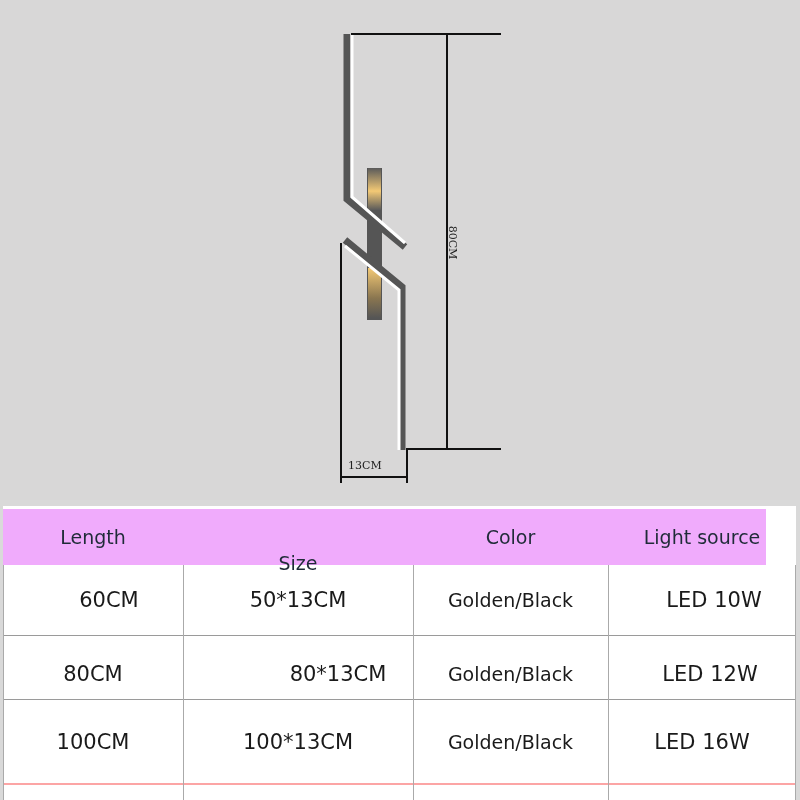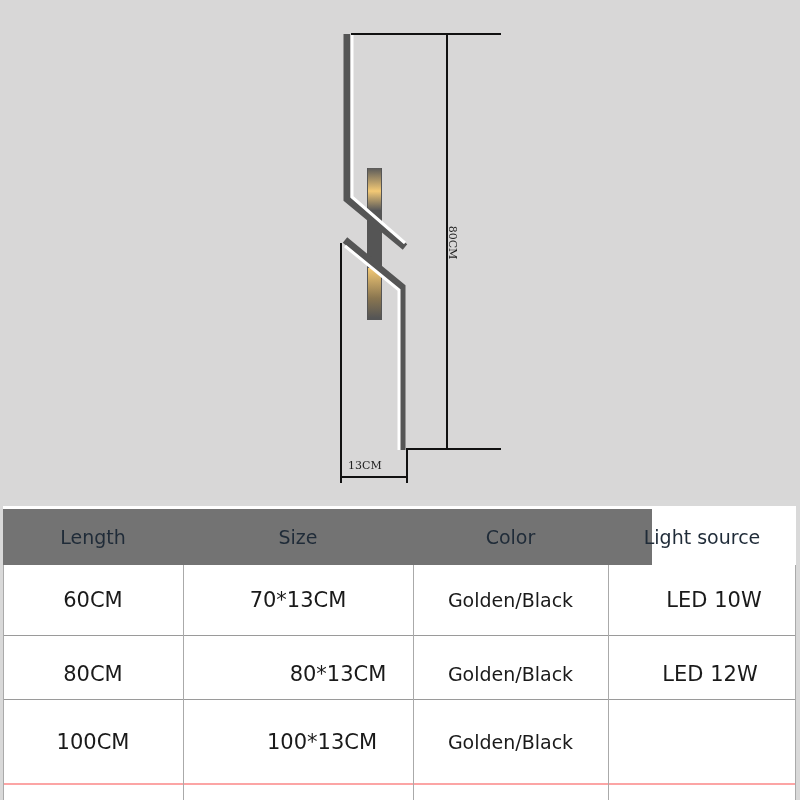--- a/index.html
+++ b/index.html
@@ -1,21 +1,21 @@
 <!DOCTYPE html>
 <html><head>
 <meta charset="utf-8">
 <style>
   html, body { margin:0; padding:0; }
   body { width:800px; height:800px; background:#d9d9d9; position:relative; overflow:hidden; font-family:"DejaVu Sans", sans-serif; }
   .diagram { position:absolute; left:0; top:0; width:800px; height:500px; background:#d8d7d7; }
   .line { position:absolute; background:#111; }
   .dim-label { position:absolute; font-family:"DejaVu Serif", serif; font-size:11px; color:#222; }
   .table-wrap { position:absolute; left:3px; top:506px; width:793px; height:294px; background:#fff; }
-  .thead { position:absolute; left:0; top:3px; width:649px; height:56px; background:#737373; }
+  .thead { position:absolute; left:0; top:3px; width:763px; height:56px; background:#f0abfc; }
   .th { position:absolute; top:0; height:56px; display:flex; align-items:center; justify-content:center; color:#1f2b38; font-size:19px; }
   .row { position:absolute; left:0; width:793px; border-top:1px solid #9a9a9a; }
   .cell { position:absolute; top:0; display:flex; align-items:center; justify-content:center; color:#1a1a1a; font-size:21px; }
   .vline { position:absolute; width:1px; background:#aaa; }
 </style>
 </head>
 <body>
 
 <div class="diagram">
   <svg width="800" height="500" style="position:absolute;left:0;top:0;">
@@ -49,41 +49,42 @@
   <div class="line" style="left:340px;top:243px;width:2px;height:240px;"></div>
   <div class="line" style="left:406px;top:448px;width:2px;height:35px;"></div>
   <div class="line" style="left:340px;top:476px;width:68px;height:2px;"></div>
   <div class="dim-label" style="left:436px;top:236px;transform:rotate(90deg);transform-origin:center;">80CM</div>
   <div class="dim-label" style="left:348px;top:459px;">13CM</div>
 </div>
 
 <div class="table-wrap">
   <div class="thead">
     <div class="th" style="left:0;width:180px;">Length</div>
-    <div class="th" style="left:180px;width:230px;">Size</div>
+    <div class="th" style="left:180px;width:230px;margin-top:26px;">Size</div>
     <div class="th" style="left:605px;width:188px;">Light source</div>
     <div class="th" style="left:410px;width:195px;">Color</div>
   </div>
 
   <div class="row" style="top:59px;height:70px;border-top:none;">
-    <div class="cell" style="left:0;width:180px;height:70px;">60CM</div>
-    <div class="cell" style="left:180px;width:230px;height:70px;">70*13CM</div>
+    <div class="cell" style="left:0;width:180px;height:70px;padding-left:16px;">60CM</div>
+    <div class="cell" style="left:180px;width:230px;height:70px;">50*13CM</div>
     <div class="cell" style="left:410px;width:195px;height:70px;font-size:19px;">Golden/Black</div>
     <div class="cell" style="left:605px;width:212px;height:70px;">LED 10W</div>
   </div>
   <div class="row" style="top:129px;height:76px;">
     <div class="cell" style="left:0;width:180px;height:76px;">80CM</div>
     <div class="cell" style="left:180px;width:230px;height:76px;padding-left:40px;">80*13CM</div>
     <div class="cell" style="left:410px;width:195px;height:76px;font-size:19px;">Golden/Black</div>
     <div class="cell" style="left:605px;width:204px;height:76px;">LED 12W</div>
   </div>
   <div class="row" style="top:193px;height:83px;border-bottom:2px solid #fca5a5;">
     <div class="cell" style="left:0;width:180px;height:83px;">100CM</div>
-    <div class="cell" style="left:180px;width:230px;height:83px;padding-left:24px;">100*13CM</div>
+    <div class="cell" style="left:180px;width:230px;height:83px;">100*13CM</div>
     <div class="cell" style="left:410px;width:195px;height:83px;font-size:19px;">Golden/Black</div>
+    <div class="cell" style="left:605px;width:188px;height:83px;">LED 16W</div>
   </div>
 
   <div class="vline" style="left:180px;top:59px;height:235px;"></div>
   <div class="vline" style="left:410px;top:59px;height:235px;"></div>
   <div class="vline" style="left:605px;top:59px;height:235px;"></div>
   <div class="vline" style="left:0;top:59px;height:235px;"></div>
   <div class="vline" style="left:792px;top:59px;height:235px;"></div>
 </div>
 
 </body></html>

